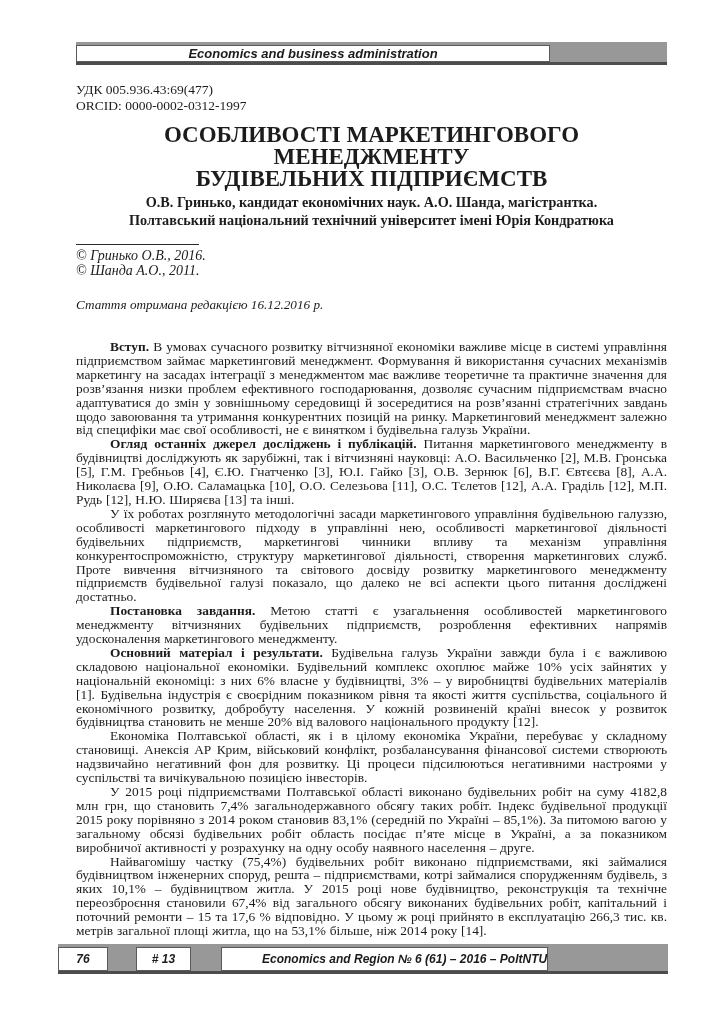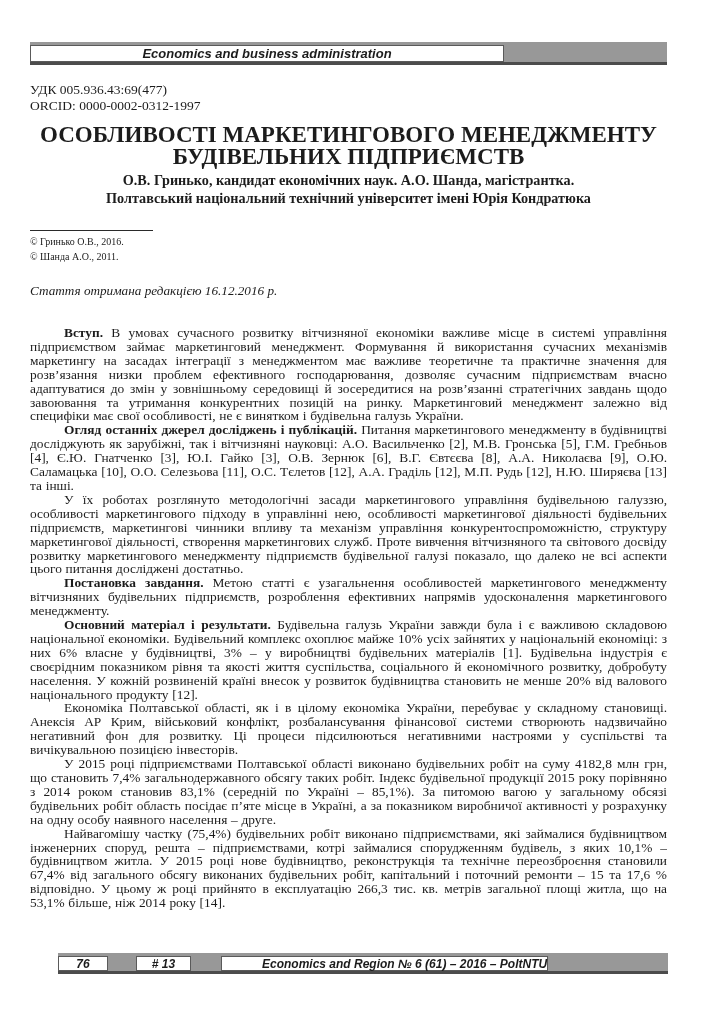--- a/index.html
+++ b/index.html
@@ -6,42 +6,42 @@
   html, body { background: #ffffff; }
   .page {
     position: relative;
     width: 724px;
     height: 1024px;
     background: #ffffff;
     font-family: "Liberation Serif", serif;
     color: #1c1c1c;
     overflow: hidden;
   }
-  .content { padding: 42px 57px 0 30px; }
+  .content { padding: 42px 57px 0 76px; }
 
   
   .bar { border-top: 3px solid var(--bar-gray, #989898); border-bottom: 3px solid var(--bar-dark, #4c4c4c); }
   .bar-row { display: flex; align-items: stretch; height: 17px; }
   .cell-white {
     background: #ffffff;
     border: 1px solid #5a5a5a;
     display: flex; align-items: center; justify-content: center;
     font-family: "Liberation Sans", sans-serif;
     font-weight: bold; font-style: italic;
     white-space: nowrap;
   }
   .cell-gray { background: var(--bar-gray, #989898); }
   .header-bar .cell-white { flex: 0 0 474px; font-size: 13px; }
   .header-bar .cell-gray  { flex: 1 1 auto; }
 
   .footer-bar {
     position: absolute;
     left: 58px; right: 56px; bottom: 50px;
   }
-  .footer-bar .bar-row { height: 15px; }
+  .footer-bar .bar-row { height: 24px; }
   .footer-bar .cell-white { font-size: 12px; }
   .fcell-page    { flex: 0 0 50px; }
   .fcell-gap1    { flex: 0 0 28px; }
   .fcell-issue   { flex: 0 0 55px; }
   .fcell-gap2    { flex: 0 0 30px; }
   .fcell-journal { flex: 0 0 277px; padding-left: 40px; }
   .fcell-gap3    { flex: 1 1 auto; }
 
   
   .meta-block { margin-top: 17px; font-size: 13.5px; line-height: 16px; }
@@ -52,21 +52,21 @@
     font-size: 23px;
     line-height: 22px;
   }
   .authors {
     margin-top: 4px;
     text-align: center;
     font-weight: bold;
     font-size: 14.2px;
     line-height: 17.5px;
   }
-  .copyright-block { margin-top: 23px; font-size: 10px; line-height: 15px; }
+  .copyright-block { margin-top: 15px; font-style: italic; font-size: 14px; line-height: 15px; }
   .footnote-rule { width: 123px; border-top: 1.5px solid #2a2a2a; margin-bottom: 3px; }
   .received { margin-top: 19px; font-style: italic; font-size: 13.2px; }
 
   
   .article-body { margin-top: 27px; font-size: 13.4px; line-height: 13.9px; }
   .article-body p {
     text-align: justify;
     text-indent: 34px;
     word-spacing: 0.4px;
   }

